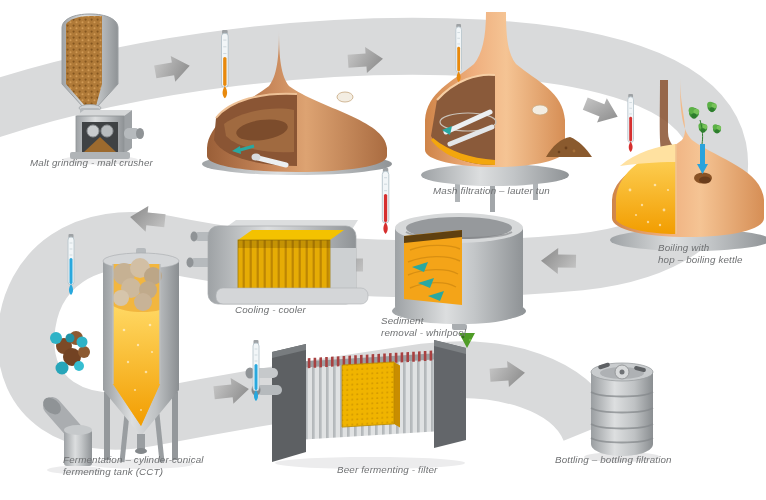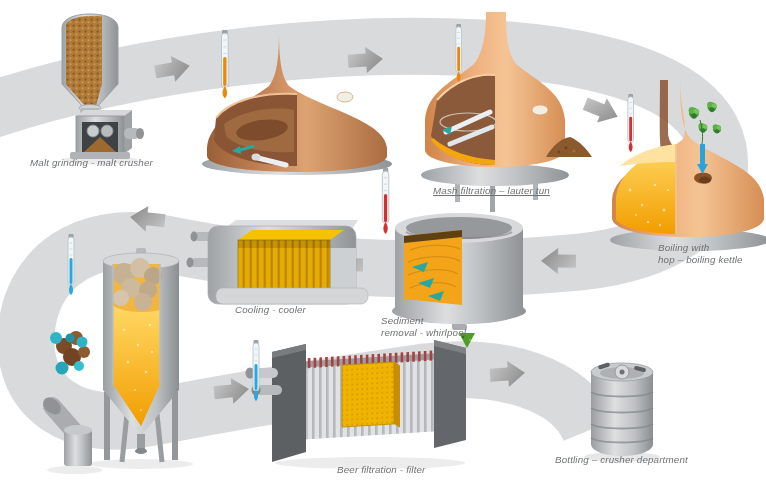--- a/index.html
+++ b/index.html
@@ -326,21 +326,23 @@
     <ellipse cx="622" cy="372" rx="31" ry="9" fill="#c9ccce" stroke="#9a9ea1" stroke-width=".8"></ellipse>
     <ellipse cx="622" cy="373" rx="22" ry="6" fill="#aeb1b4"></ellipse>
     <circle cx="622" cy="372" r="7" fill="#d8dadb" stroke="#97999b"></circle>
     <circle cx="622" cy="372" r="2.5" fill="#6f7275"></circle>
     <rect x="598" y="364" width="12" height="4" rx="2" fill="#5e6164" transform="rotate(-18 604 366)"></rect>
     <rect x="634" y="367" width="12" height="4" rx="2" fill="#5e6164" transform="rotate(14 640 369)"></rect>
   </g>
 </svg>
 
   <div class="stage-label" style="left:30px;top:157px;">Malt grinding - malt crusher</div>
-  <div class="stage-label" style="left:433px;top:185px;text-decoration:underline;">Mash filtration – lauter tun</div>
+  <div class="stage-label" style="left:433px;top:185px;">Mash filtration – lauter tun</div>
   <div class="stage-label" style="left:658px;top:242px;">Boiling with
 hop – boiling kettle</div>
   <div class="stage-label" style="left:381px;top:315px;">Sediment
 removal - whirlpool</div>
   <div class="stage-label" style="left:235px;top:304px;">Cooling - cooler</div>
-  <div class="stage-label" style="left:337px;top:464px;">Beer filtration - filter</div>
-  <div class="stage-label" style="left:555px;top:454px;">Bottling – crusher department</div>
+  <div class="stage-label" style="left:63px;top:454px;">Fermentation – cylinder-conical
+fermenting tank (CCT)</div>
+  <div class="stage-label" style="left:337px;top:464px;">Beer fermenting - filter</div>
+  <div class="stage-label" style="left:555px;top:454px;">Bottling – bottling filtration</div>
 </div>
 
 </body></html>

